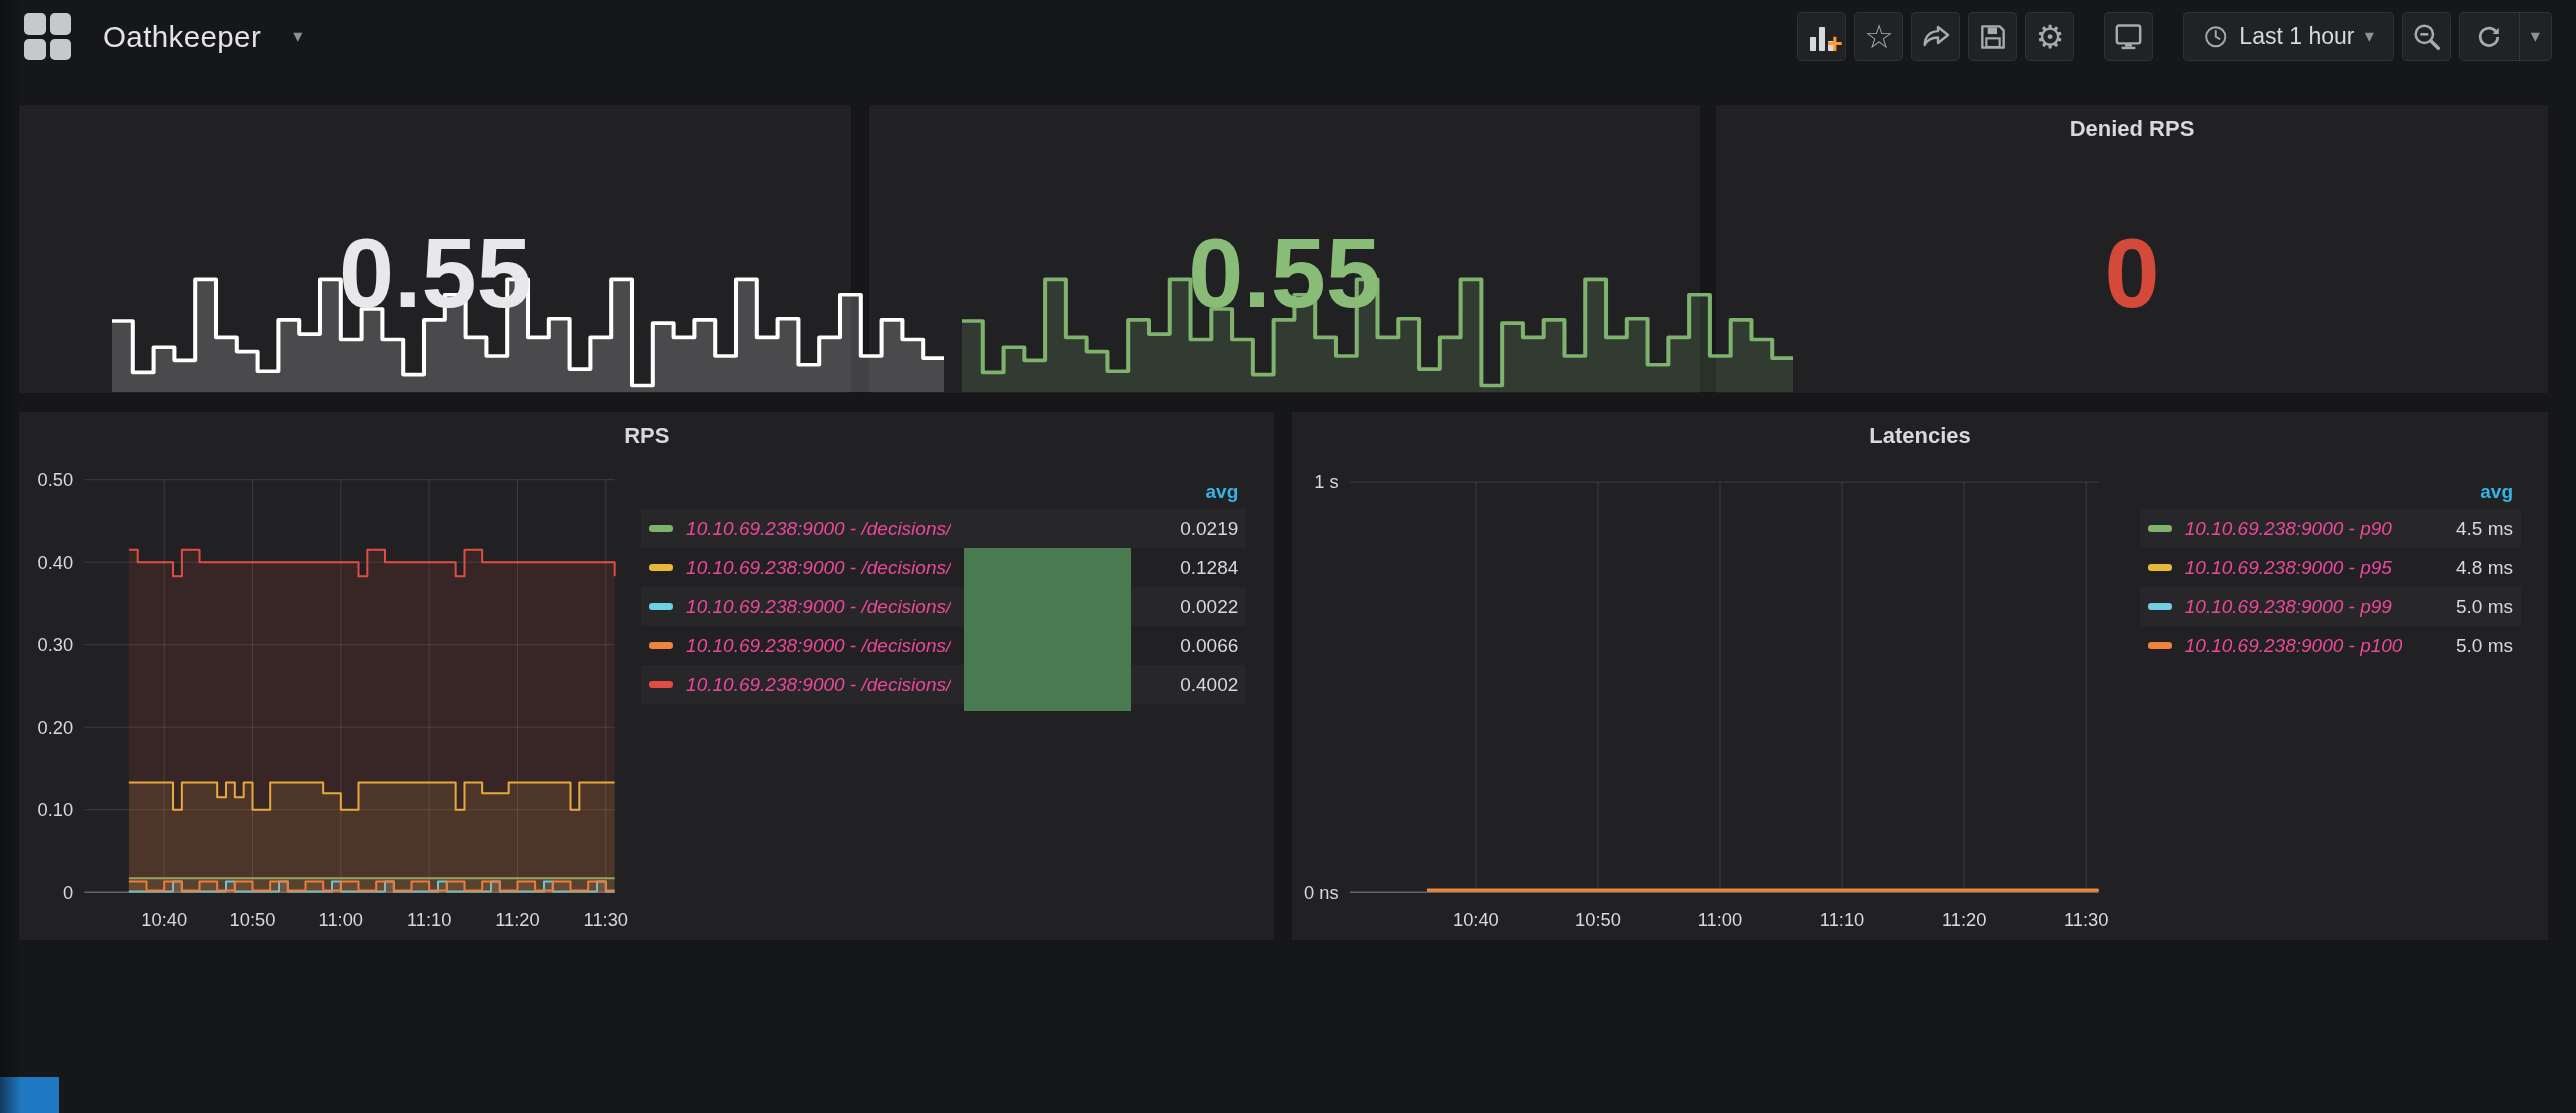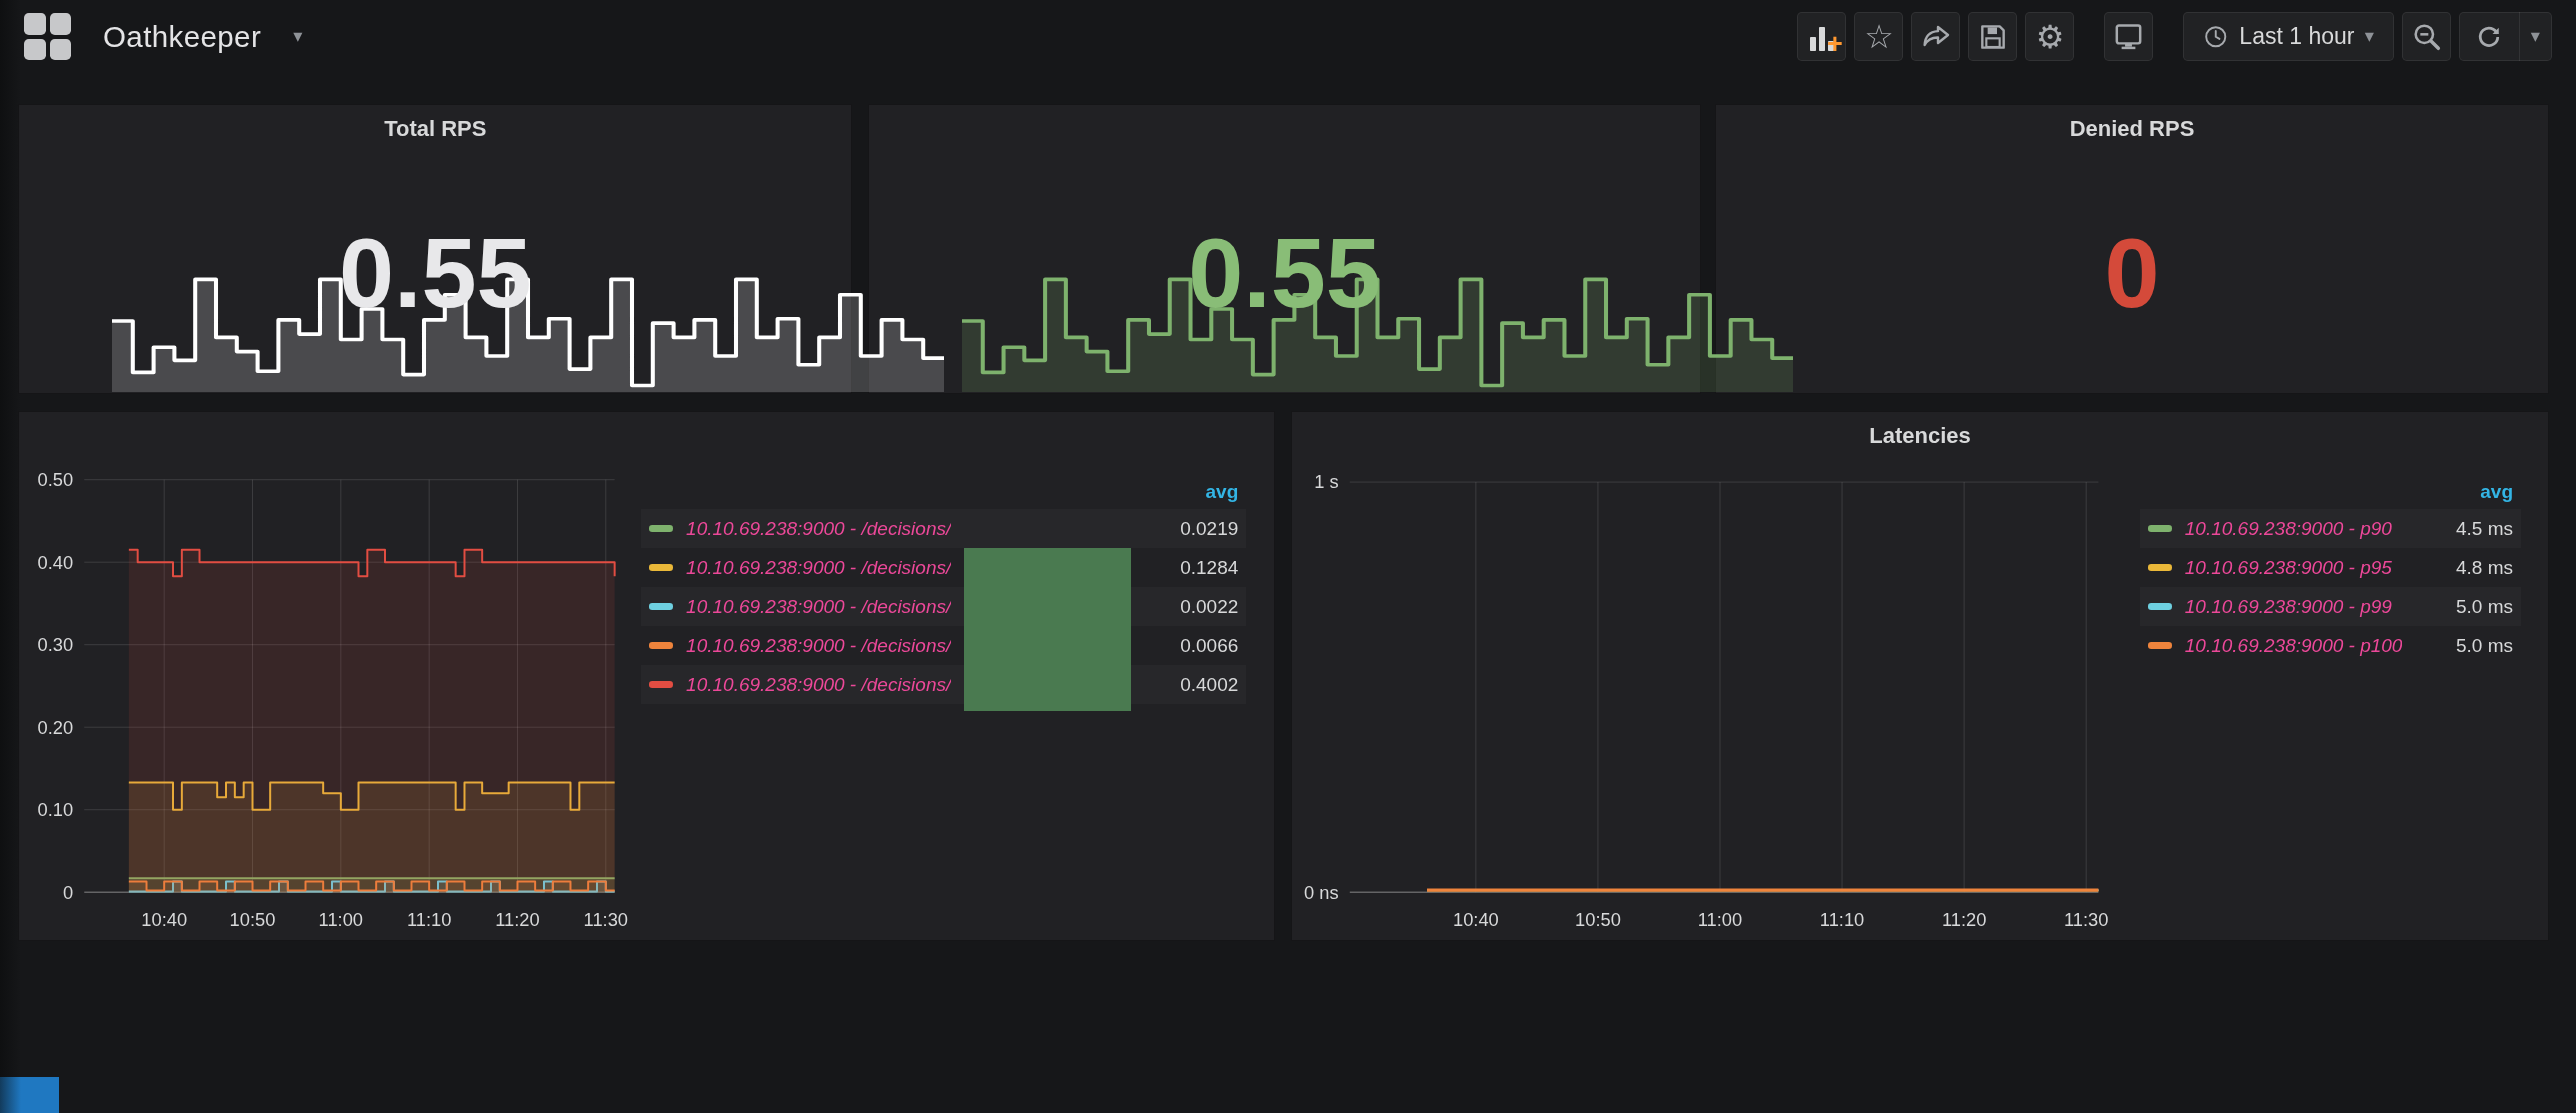--- a/index.html
+++ b/index.html
@@ -132,21 +132,20 @@
           </svg>
         </span>
         <span class="seg">
           <span class="caret">▾</span>
         </span>
       </div>
     </div>
   </div>
 
   <section class="panel stat-panel" id="panel-total">
-    <div class="panel-title">Total RPS</div>
     <div class="stat-value" style="color: rgb(232, 232, 234);">0.55</div>
     <svg class="spark" viewBox="0 0 925 144" preserveAspectRatio="none" width="100%" height="100%">
         <path d="M0,55.06L23.125,55.06L23.125,119.45L46.25,119.45L46.25,87.94L69.375,87.94L69.375,104.38L92.5,104.38L92.5,3L115.625,3L115.625,75.61L138.75,75.61L138.75,93.41999999999999L161.875,93.41999999999999L161.875,118.08L185,118.08L185,53.69L208.125,53.69L208.125,71.5L231.25,71.5L231.25,3L254.375,3L254.375,78.35000000000001L277.5,78.35000000000001L277.5,39.99L300.625,39.99L300.625,78.35000000000001L323.75,78.35000000000001L323.75,122.19L346.875,122.19L346.875,53.69L370,53.69L370,22.180000000000003L393.125,22.180000000000003L393.125,75.61L416.25,75.61L416.25,98.89999999999999L439.375,98.89999999999999L439.375,3L462.5,3L462.5,75.61L485.625,75.61L485.625,52.32L508.75,52.32L508.75,115.34L531.875,115.34L531.875,75.61L555,75.61L555,3L578.125,3L578.125,135.89L601.25,135.89L601.25,57.800000000000004L624.375,57.800000000000004L624.375,75.61L647.5,75.61L647.5,53.69L670.625,53.69L670.625,98.89999999999999L693.75,98.89999999999999L693.75,3L716.875,3L716.875,75.61L740,75.61L740,52.32L763.125,52.32L763.125,109.86L786.25,109.86L786.25,75.61L809.375,75.61L809.375,22.180000000000003L832.5,22.180000000000003L832.5,98.89999999999999L855.625,98.89999999999999L855.625,53.69L878.75,53.69L878.75,78.35000000000001L901.875,78.35000000000001L901.875,101.64L925,101.64L925,146L0,146Z" fill="rgba(255,255,255,0.19)" stroke="none"></path>
         <path d="M0,55.06L23.125,55.06L23.125,119.45L46.25,119.45L46.25,87.94L69.375,87.94L69.375,104.38L92.5,104.38L92.5,3L115.625,3L115.625,75.61L138.75,75.61L138.75,93.41999999999999L161.875,93.41999999999999L161.875,118.08L185,118.08L185,53.69L208.125,53.69L208.125,71.5L231.25,71.5L231.25,3L254.375,3L254.375,78.35000000000001L277.5,78.35000000000001L277.5,39.99L300.625,39.99L300.625,78.35000000000001L323.75,78.35000000000001L323.75,122.19L346.875,122.19L346.875,53.69L370,53.69L370,22.180000000000003L393.125,22.180000000000003L393.125,75.61L416.25,75.61L416.25,98.89999999999999L439.375,98.89999999999999L439.375,3L462.5,3L462.5,75.61L485.625,75.61L485.625,52.32L508.75,52.32L508.75,115.34L531.875,115.34L531.875,75.61L555,75.61L555,3L578.125,3L578.125,135.89L601.25,135.89L601.25,57.800000000000004L624.375,57.800000000000004L624.375,75.61L647.5,75.61L647.5,53.69L670.625,53.69L670.625,98.89999999999999L693.75,98.89999999999999L693.75,3L716.875,3L716.875,75.61L740,75.61L740,52.32L763.125,52.32L763.125,109.86L786.25,109.86L786.25,75.61L809.375,75.61L809.375,22.180000000000003L832.5,22.180000000000003L832.5,98.89999999999999L855.625,98.89999999999999L855.625,53.69L878.75,53.69L878.75,78.35000000000001L901.875,78.35000000000001L901.875,101.64L925,101.64" fill="none" stroke="#ffffff" stroke-width="4.5" stroke-linejoin="round"></path>
       </svg>
   </section>
 
   <section class="panel stat-panel" id="panel-allowed">
     <div class="stat-value" style="color: rgb(137, 189, 119);">0.55</div>
     <svg class="spark" viewBox="0 0 925 144" preserveAspectRatio="none" width="100%" height="100%">
@@ -154,20 +153,21 @@
         <path d="M0,55.06L23.125,55.06L23.125,119.45L46.25,119.45L46.25,87.94L69.375,87.94L69.375,104.38L92.5,104.38L92.5,3L115.625,3L115.625,75.61L138.75,75.61L138.75,93.41999999999999L161.875,93.41999999999999L161.875,118.08L185,118.08L185,53.69L208.125,53.69L208.125,71.5L231.25,71.5L231.25,3L254.375,3L254.375,78.35000000000001L277.5,78.35000000000001L277.5,39.99L300.625,39.99L300.625,78.35000000000001L323.75,78.35000000000001L323.75,122.19L346.875,122.19L346.875,53.69L370,53.69L370,22.180000000000003L393.125,22.180000000000003L393.125,75.61L416.25,75.61L416.25,98.89999999999999L439.375,98.89999999999999L439.375,3L462.5,3L462.5,75.61L485.625,75.61L485.625,52.32L508.75,52.32L508.75,115.34L531.875,115.34L531.875,75.61L555,75.61L555,3L578.125,3L578.125,135.89L601.25,135.89L601.25,57.800000000000004L624.375,57.800000000000004L624.375,75.61L647.5,75.61L647.5,53.69L670.625,53.69L670.625,98.89999999999999L693.75,98.89999999999999L693.75,3L716.875,3L716.875,75.61L740,75.61L740,52.32L763.125,52.32L763.125,109.86L786.25,109.86L786.25,75.61L809.375,75.61L809.375,22.180000000000003L832.5,22.180000000000003L832.5,98.89999999999999L855.625,98.89999999999999L855.625,53.69L878.75,53.69L878.75,78.35000000000001L901.875,78.35000000000001L901.875,101.64L925,101.64" fill="none" stroke="#7eb26d" stroke-width="4.5" stroke-linejoin="round"></path>
       </svg>
   </section>
 
   <section class="panel stat-panel" id="panel-denied">
     <div class="panel-title">Denied RPS</div>
     <div class="stat-value" style="color: rgb(212, 74, 58);">0</div>
   </section>
 
   <section class="panel" id="panel-rps">
+    <div class="panel-title">RPS</div>
     <svg class="graph" id="rps-graph" viewBox="0 0 1574 663" width="1255" height="529">
         <line x1="81" y1="85" x2="747" y2="85" stroke="rgba(255,255,255,0.16)" stroke-width="1"></line>
         <text x="67" y="93" fill="#d8d9da" font-size="23" text-anchor="end" font-family="Liberation Sans, sans-serif">0.50</text>
         <line x1="81" y1="188.59999999999997" x2="747" y2="188.59999999999997" stroke="rgba(255,255,255,0.16)" stroke-width="1"></line>
         <text x="67" y="196.59999999999997" fill="#d8d9da" font-size="23" text-anchor="end" font-family="Liberation Sans, sans-serif">0.40</text>
         <line x1="81" y1="292.2" x2="747" y2="292.2" stroke="rgba(255,255,255,0.16)" stroke-width="1"></line>
         <text x="67" y="300.2" fill="#d8d9da" font-size="23" text-anchor="end" font-family="Liberation Sans, sans-serif">0.30</text>
         <line x1="81" y1="395.79999999999995" x2="747" y2="395.79999999999995" stroke="rgba(255,255,255,0.16)" stroke-width="1"></line>
         <text x="67" y="403.79999999999995" fill="#d8d9da" font-size="23" text-anchor="end" font-family="Liberation Sans, sans-serif">0.20</text>
         <line x1="81" y1="499.4" x2="747" y2="499.4" stroke="rgba(255,255,255,0.16)" stroke-width="1"></line>

